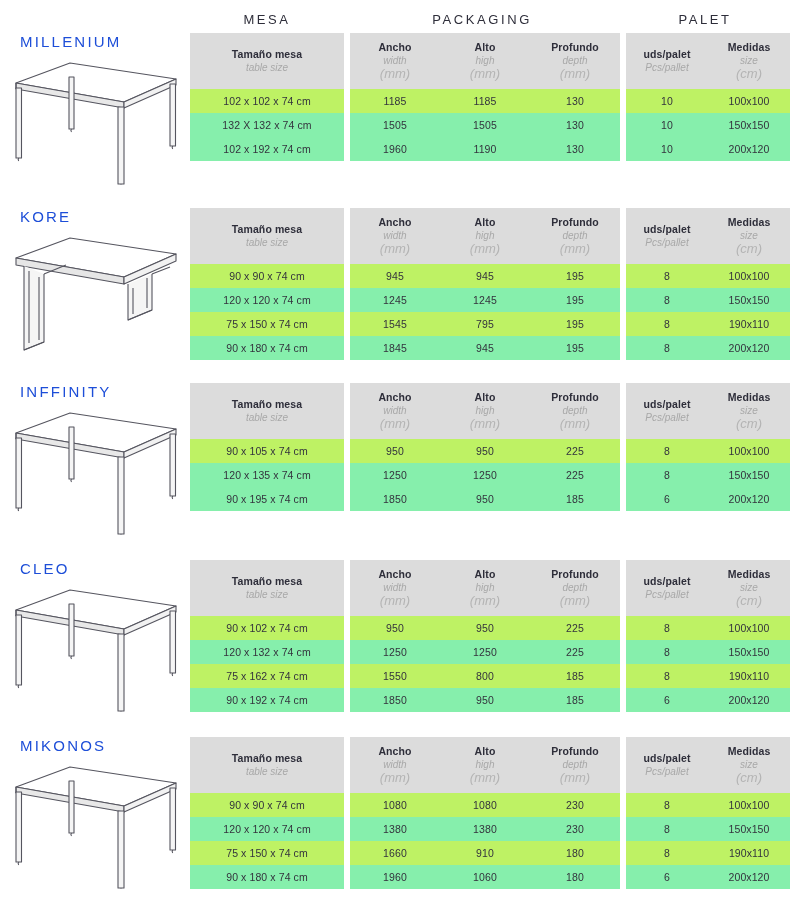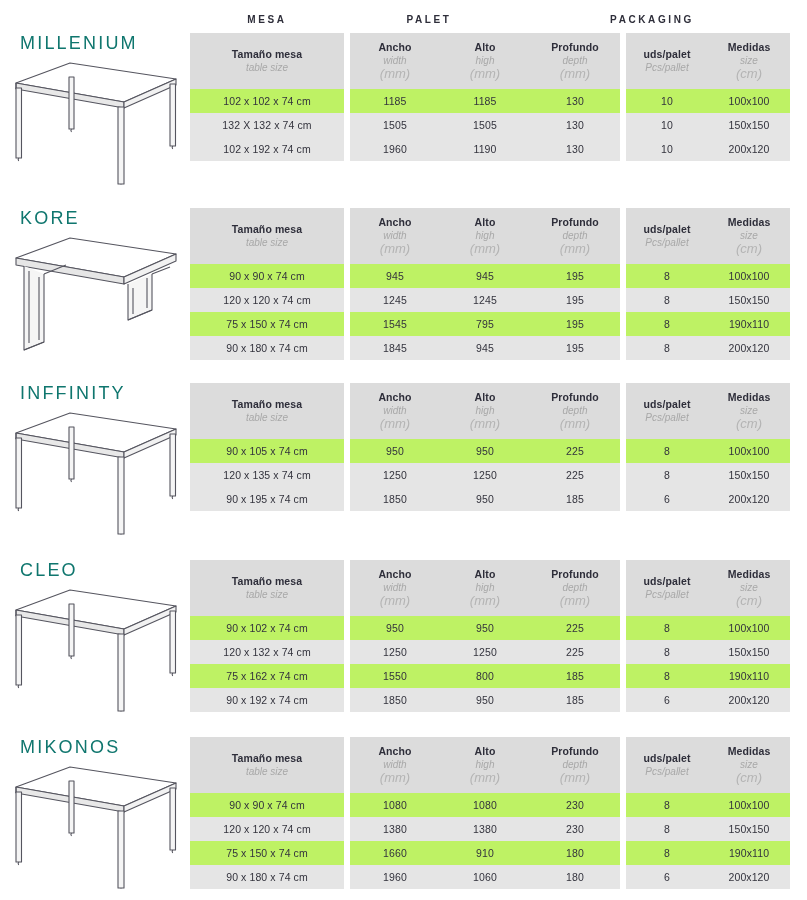--- a/index.html
+++ b/index.html
@@ -21,45 +21,45 @@
   
   .group-row {
     position: absolute;
     left: 190px;
     top: 8px;
     width: 600px;
     height: 24px;
     display: flex;
   }
   .group-label {
-    font-size: 10px;
+    font-size: 13px;
     letter-spacing: 2.6px;
     color: #2e2e3a;
     text-align: center;
     line-height: 24px;
-    font-weight: 700;
+    font-weight: 400;
   }
   .g-mesa      { width: 154px; }
   .g-packaging { width: 276px; }
   .g-palet     { width: 170px; }
 
   
   .block {
     position: absolute;
     left: 0;
     width: 807px;
   }
 
   .product-name {
     position: absolute;
     left: 20px;
     top: 0px;
-    font-size: 18px;
+    font-size: 15px;
     letter-spacing: 2.2px;
-    color: #0f766e;
+    color: #1d4ed8;
     font-weight: 400;
   }
 
   .illus {
     position: absolute;
     left: 8px;
     top: 22px;
   }
 
   
@@ -110,42 +110,42 @@
     line-height: 14px;
   }
 
   .dcell {
     height: 24px;
     text-align: center;
     font-size: 10.5px;
     color: #33333d;
     letter-spacing: .1px;
   }
-  tr.band .dcell { background: #e5e5e5; }
+  tr.band .dcell { background: #86efac; }
   tr.plain .dcell { background: #bef264; }
 
   
   .c-size  { width: 154px; }
   .c-w     { width: 90px; }
   .c-h     { width: 90px; }
   .c-d     { width: 90px; }
   .c-u     { width: 82px; }
   .c-m     { width: 82px; }
 
   svg { display: block; }
 </style>
 </head>
 <body>
 
 <div class="page">
 
   <div class="group-row">
     <div class="group-label g-mesa">MESA</div>
+    <div class="group-label g-packaging">PACKAGING</div>
     <div class="group-label g-palet">PALET</div>
-    <div class="group-label g-packaging">PACKAGING</div>
   </div>
 
   <div id="blocks">
       <div class="block" style="top: 33px;">
         <div class="product-name">MILLENIUM</div>
         <div class="illus">
           <svg width="175" height="130" viewBox="0 0 175 130">
     <g fill="none" stroke="#55555f" stroke-width="1.1" stroke-linejoin="round">
       <polygon points="8,28 62,8 168,24 116,47" fill="#ffffff"></polygon>
       <polygon points="8,28 116,47 116,53 8,34" fill="#e8e8e8"></polygon>

